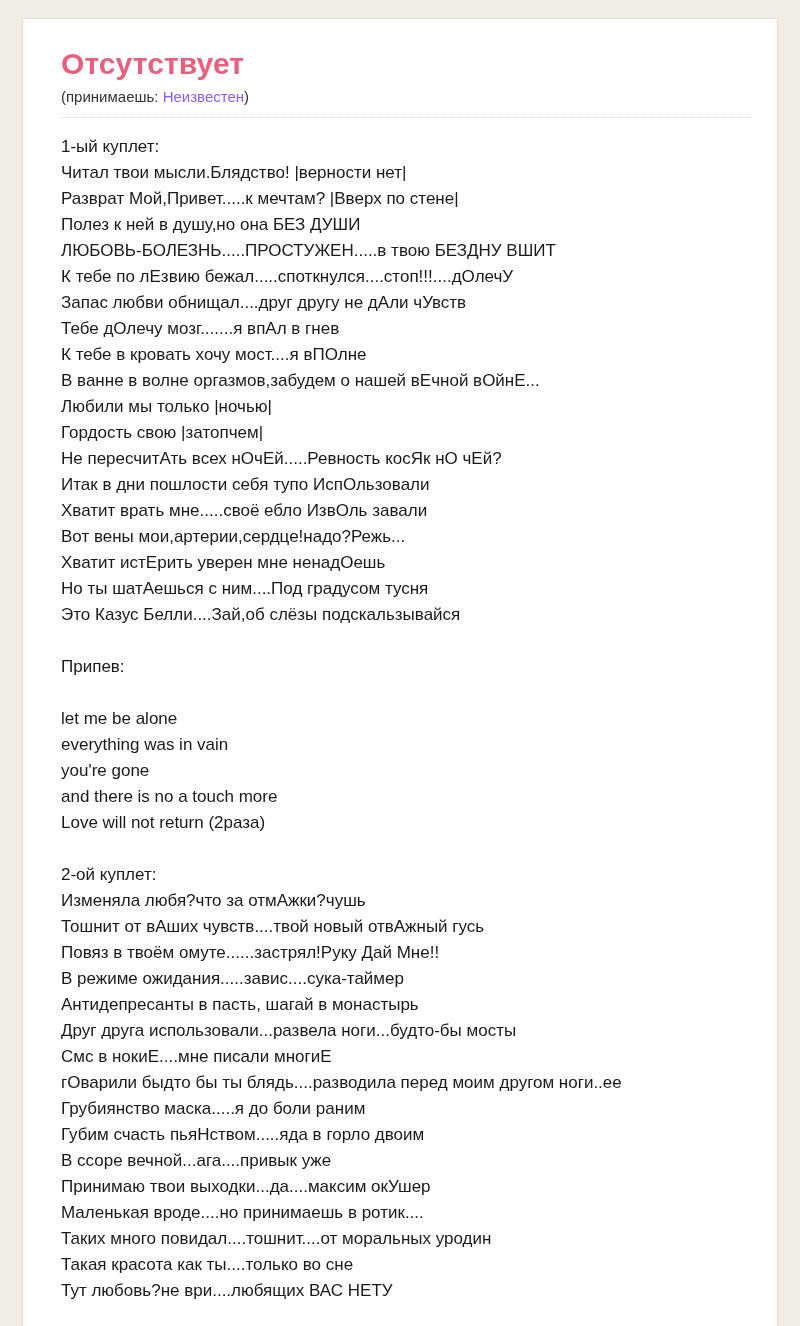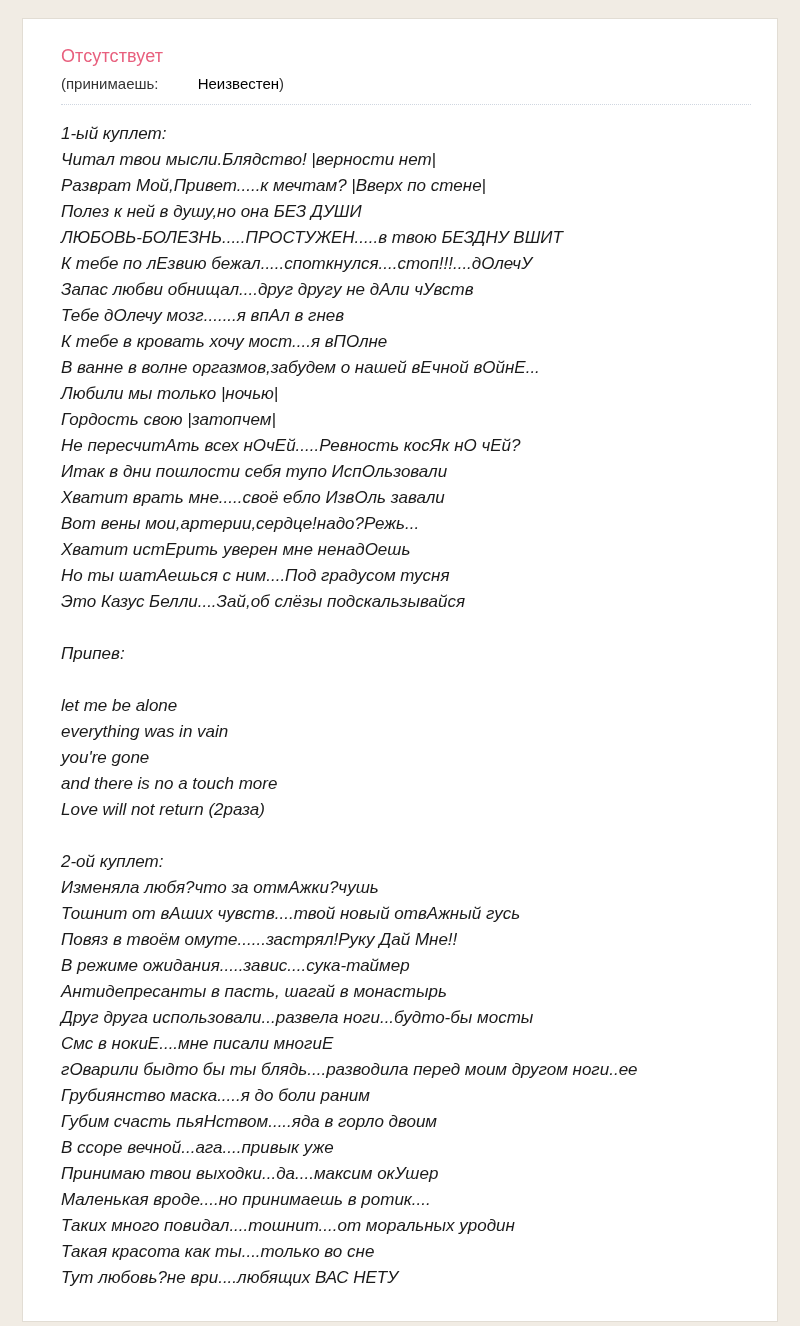--- a/index.html
+++ b/index.html
@@ -23,46 +23,44 @@
   }
   .sheet {
     background: #ffffff;
     border: 1px solid #e2ddd4;
     box-sizing: border-box;
     min-height: 1288px;
     padding: 24px 26px 30px 26px;
   }
   .song-title {
     color: #e8607e;
-    font-size: 18px;
-    font-weight: normal;
+    font-size: 30px;
+    font-weight: bold;
     line-height: 1.1;
     margin: 4px 0 8px 12px;
     letter-spacing: 0.1px;
   }
   .artist-line {
     margin: 0 0 10px 12px;
     font-size: 15px;
     color: #333333;
     padding-bottom: 12px;
     border-bottom: 1px dotted #cfd6e0;
   }
   .artist-line .artist-link {
-    color: #000000;
+    color: #8b5cf6;
     text-decoration: none;
-    margin-left: 35px;
   }
   .lyrics {
     margin: 16px 0 0 12px;
     font-size: 17px;
     line-height: 26px;
     color: #1a1a1a;
     white-space: pre-wrap;
     word-wrap: break-word;
-    font-style: italic;
   }
   .lyrics .line {
     min-height: 26px;
   }
   .lyrics .blank {
     height: 26px;
   }
 </style>
 </head>
 <body>

